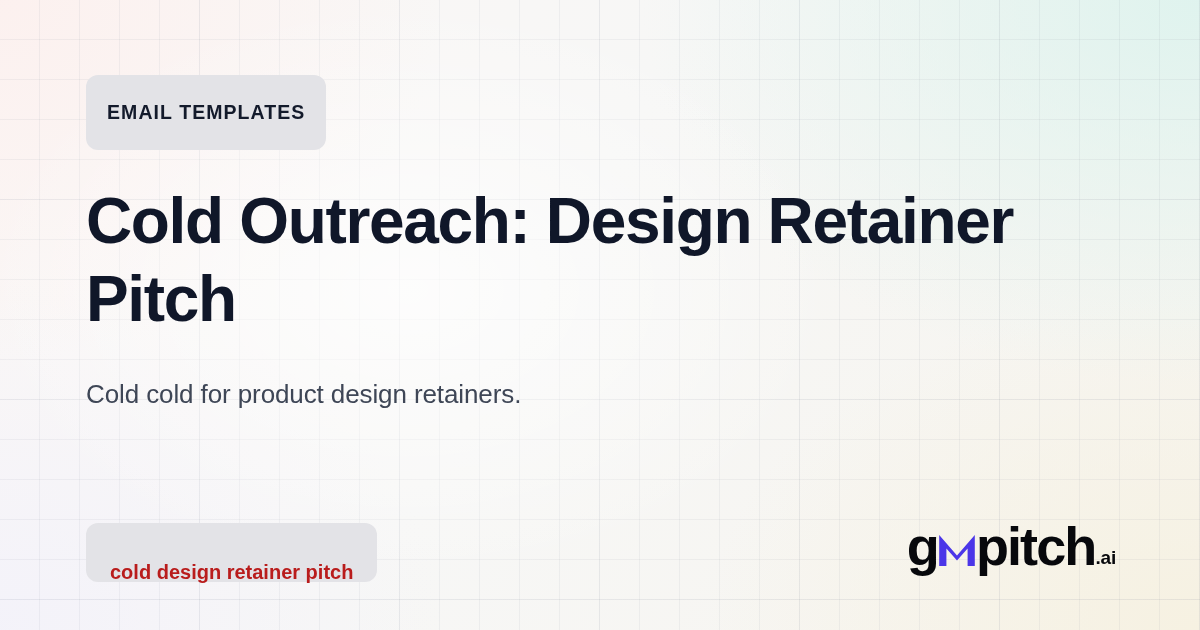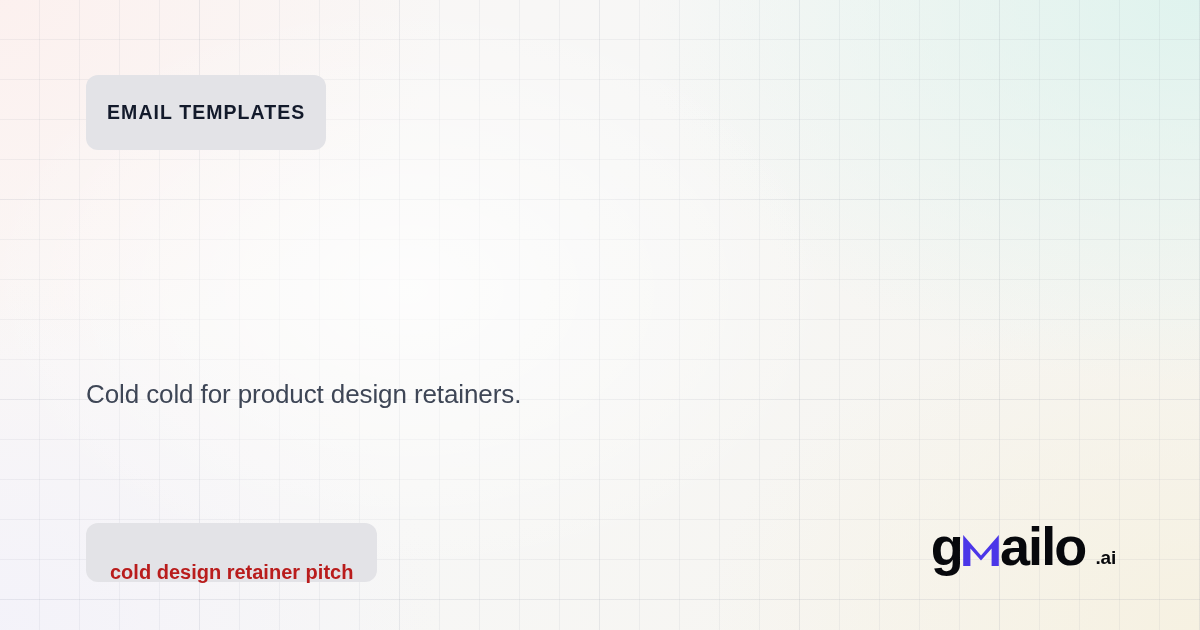--- a/index.html
+++ b/index.html
@@ -159,52 +159,53 @@
   }
   .logo-m-mark svg { display: block; }
   .logo-suffix {
     color: #07080C;
     font-size: 19px;
     font-weight: bold;
     letter-spacing: -0.01em;
     line-height: 1;
     position: relative;
     top: -6px;
-    margin-left: 10px;
+    margin-left: 0;
   }
 </style>
 </head>
 <body>
 
 <div class="og-card">
 
   <div class="grid-overlay"></div>
   <div class="grid-overlay-major"></div>
   <div class="wash"></div>
 
   <div class="content">
 
     <div class="eyebrow-pill">
       <span>EMAIL TEMPLATES</span>
     </div>
 
+    <h1 class="title">Cold Outreach: Design Retainer Pitch</h1>
 
     <p class="subtitle">Cold cold for product design retainers.</p>
 
     <div class="tag-pill">
       <span>cold design retainer pitch</span>
     </div>
 
     <div class="logo">
       <span class="logo-word">
         <span>g</span>
         <span class="logo-m-mark">
           <svg viewBox="0 0 40 39" width="40" height="39" aria-hidden="true">
             <path d="M2.2 38 L2.2 7.0 L20 27.5 L37.8 7.0 L37.8 38 L30.6 38 L30.6 20.4 L20 32.6 L9.4 20.4 L9.4 38 Z" fill="#4B36E8"></path>
           </svg>
         </span>
-        <span>ailo</span>
+        <span>pitch</span>
       </span>
       <span class="logo-suffix">.ai</span>
     </div>
 
   </div>
 </div>
 
 </body></html>

